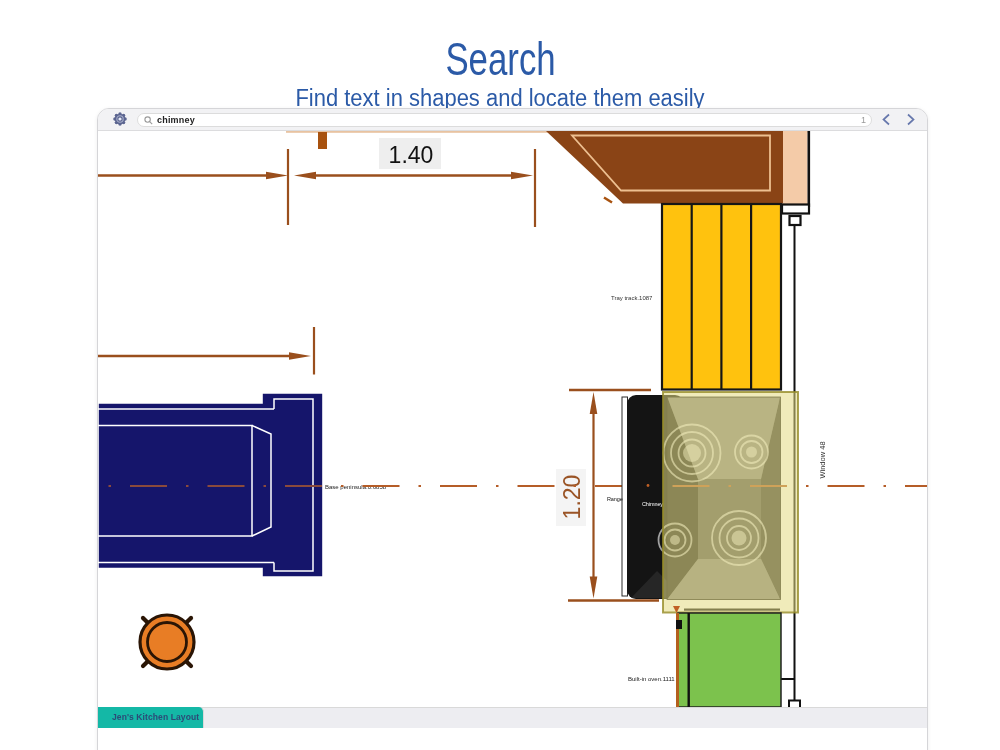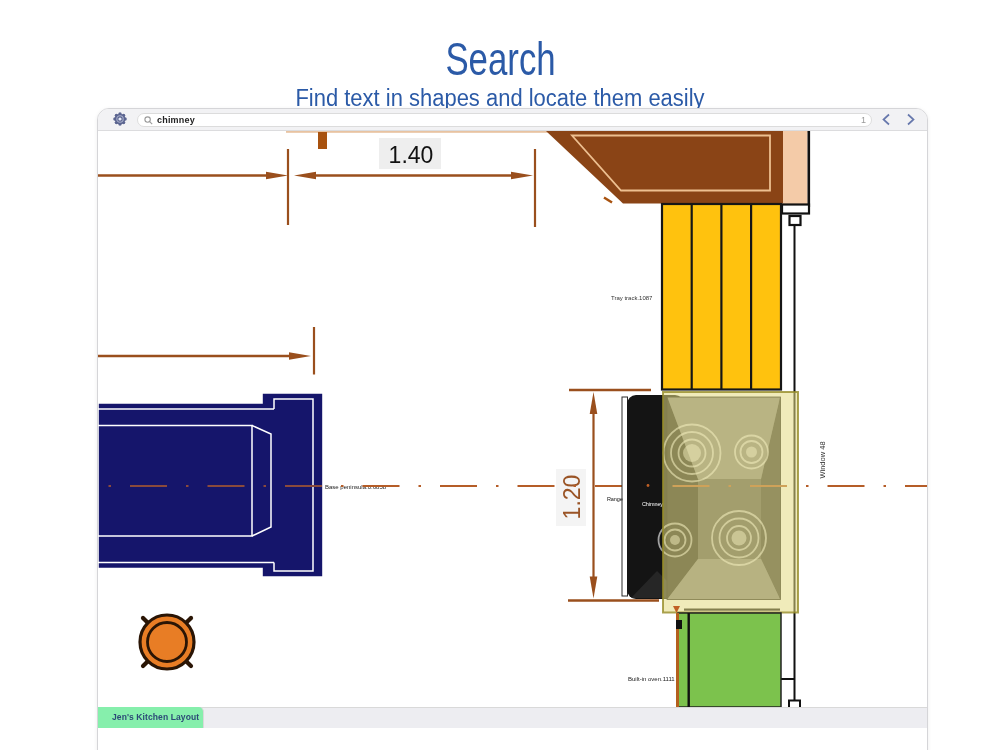--- a/index.html
+++ b/index.html
@@ -6,21 +6,21 @@
   body{width:1000px;height:750px;background:#fff;font-family:"Liberation Sans",sans-serif;overflow:hidden;position:relative;}
   .title{position:absolute;top:31px;left:0;width:1000px;text-align:center;font-size:47px;color:#2b5aa7;transform:scaleX(0.74);transform-origin:502px 0;}
   .subtitle{position:absolute;top:85px;left:0;width:1000px;text-align:center;font-size:23.5px;color:#2b5aa7;transform:scaleX(0.935);transform-origin:500px 0;}
   .appwin{position:absolute;left:97px;top:108px;width:831px;height:693px;background:#fff;border:1px solid #d5d5d8;border-radius:12px 12px 10px 10px;box-sizing:border-box;overflow:hidden;box-shadow:0 1px 4px rgba(0,0,0,0.07);}
   .toolbar{position:absolute;left:0;top:0;width:100%;height:22px;background:#f2f2f4;border-bottom:1px solid #dcdcde;box-sizing:border-box;}
   .searchpill{position:absolute;left:39px;top:3.5px;width:735px;height:14px;background:#fff;border:1px solid #dcdcdc;border-radius:8px;box-sizing:border-box;}
   .searchtext{position:absolute;left:19px;top:0px;font-size:9px;font-weight:bold;line-height:12.5px;color:#222;letter-spacing:0.2px;}
   .pagenum{position:absolute;right:5px;top:0px;font-size:9px;line-height:12.5px;color:#999;}
   .canvas{position:absolute;left:0;top:22px;width:831px;height:576px;}
   .tabbar{position:absolute;left:0;top:598px;width:831px;height:21px;background:#ededf1;border-top:1px solid #d9d9d9;box-sizing:border-box;}
-  .tab{position:absolute;left:0;top:0;width:106px;height:21px;background:#86efac;border-right:1px solid #d9d9d9;border-radius:0 5px 0 0;font-size:8.5px;font-weight:bold;color:#2c4a77;text-align:left;padding-left:14px;line-height:20px;box-sizing:border-box;letter-spacing:0.1px;}
+  .tab{position:absolute;left:0;top:0;width:106px;height:21px;background:#14b8a6;border-right:1px solid #d9d9d9;border-radius:0 5px 0 0;font-size:8.5px;font-weight:bold;color:#2c4a77;text-align:left;padding-left:14px;line-height:20px;box-sizing:border-box;letter-spacing:0.1px;}
 </style>
 </head>
 <body>
 
 <div class="title">Search</div>
 
 <div class="subtitle">Find text in shapes and locate them easily</div>
 
 <div class="appwin">
 

